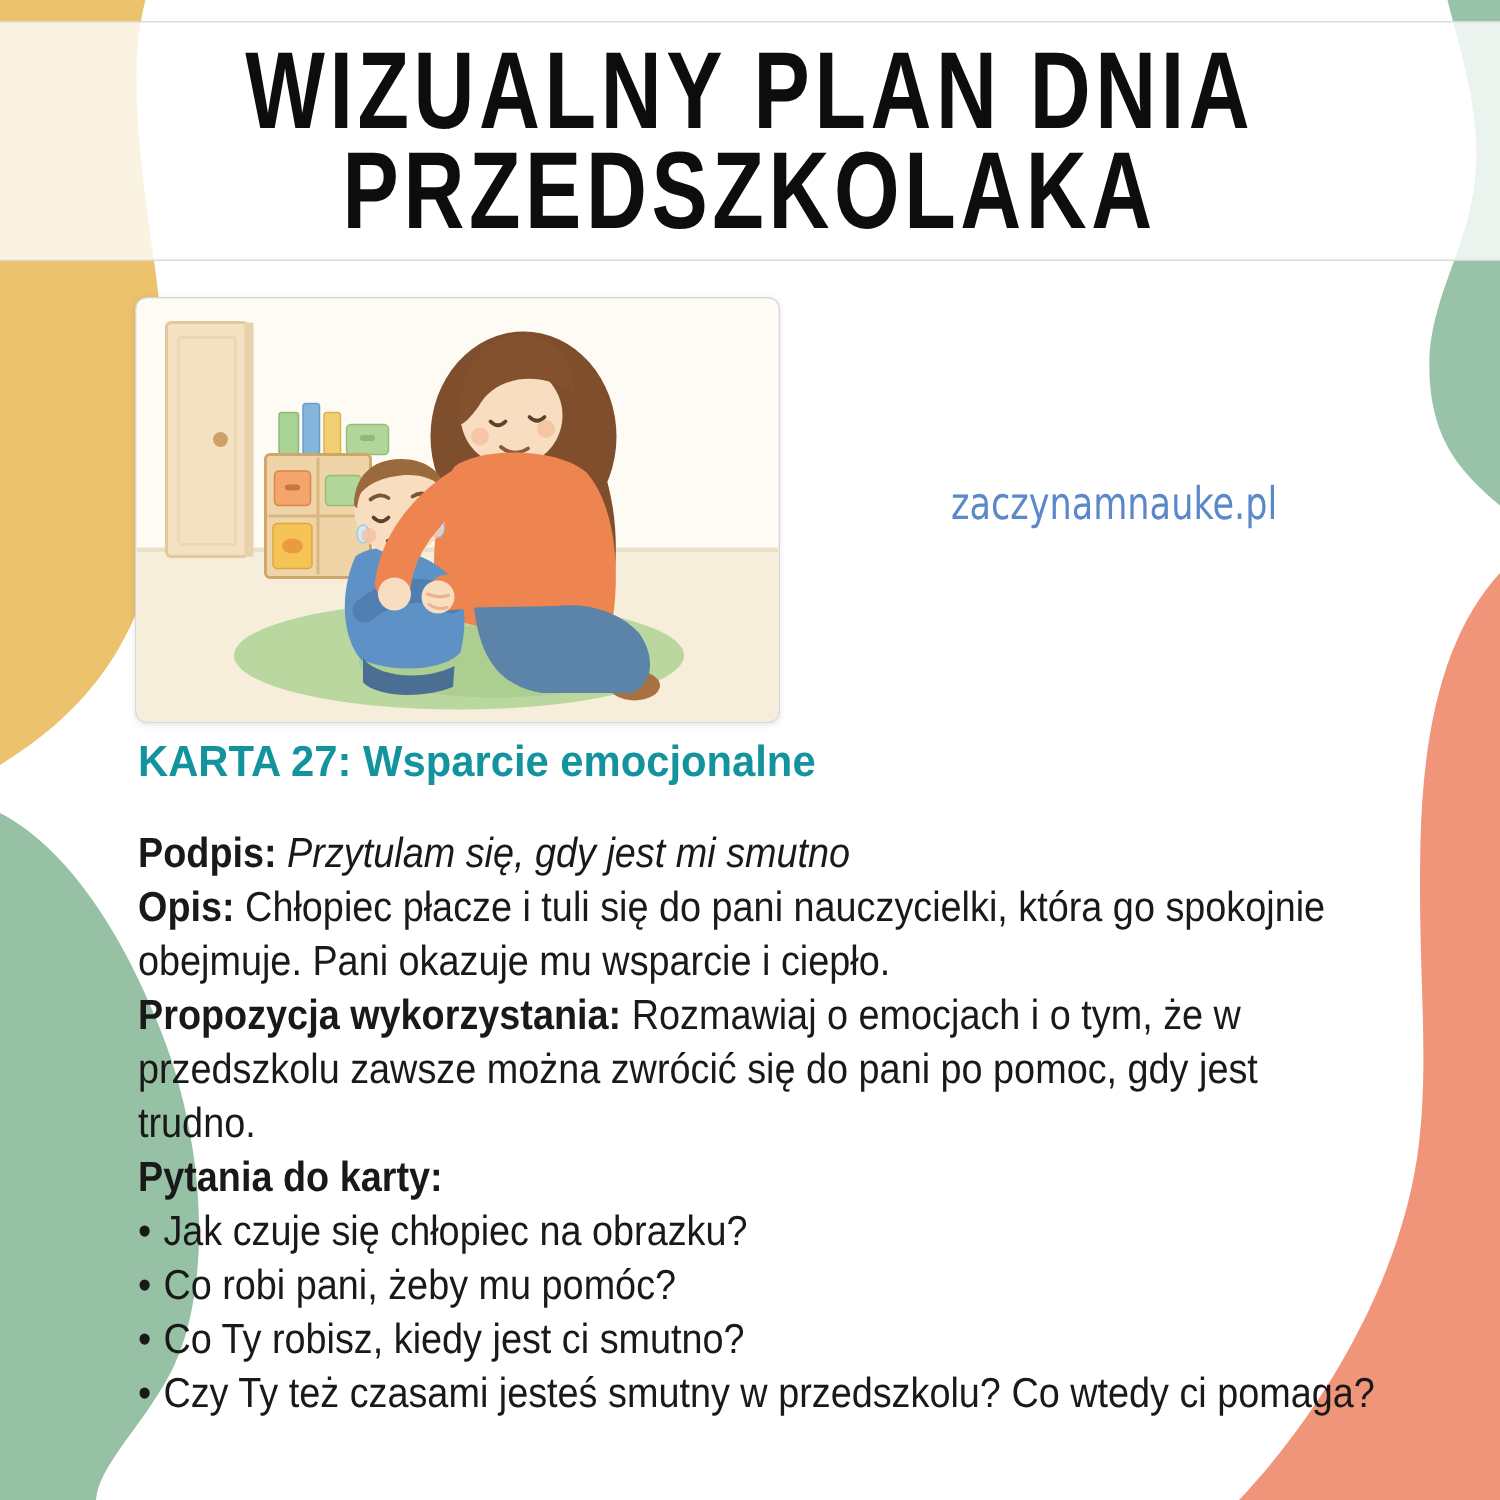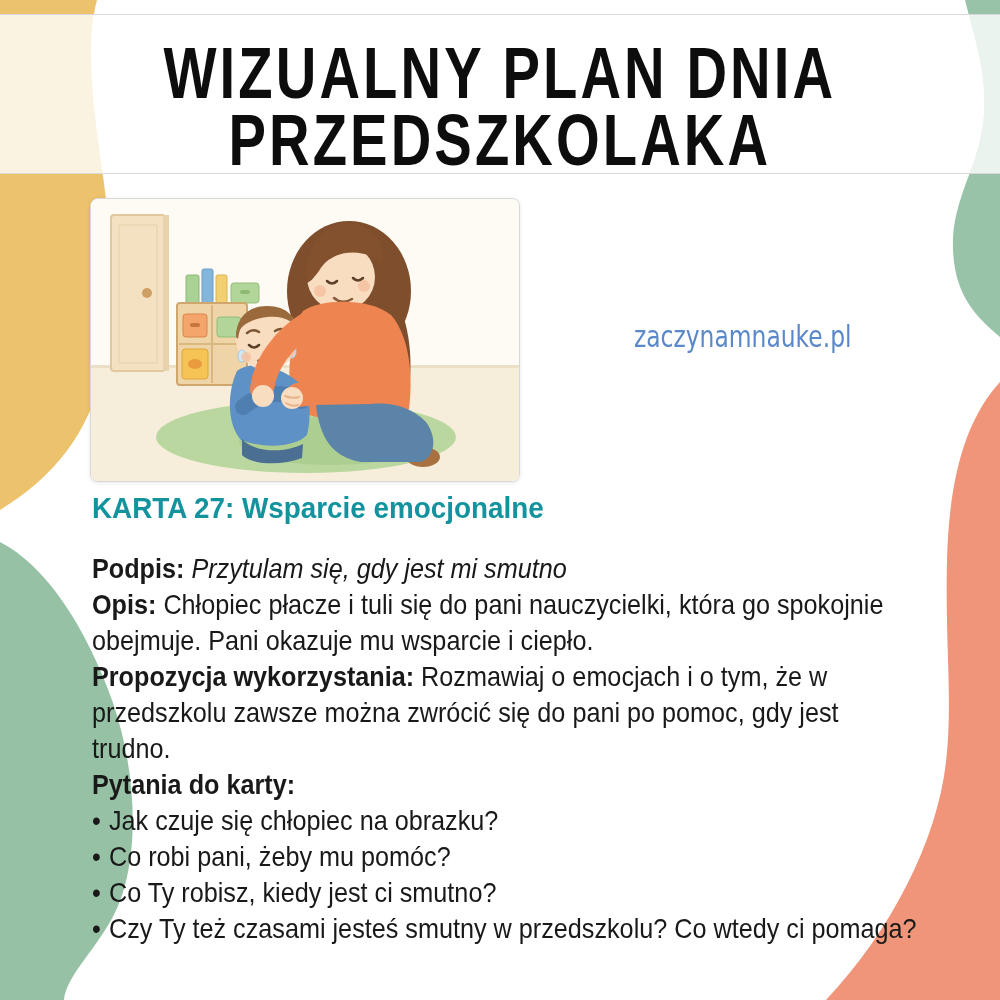--- a/index.html
+++ b/index.html
@@ -6,21 +6,21 @@
   .canvas{
     position:relative;width:1000px;height:1000px;overflow:hidden;
     background:#ffffff;font-family:"Liberation Sans",sans-serif;color:#1b1b1b;
   }
   .blobs{position:absolute;inset:0;z-index:1;}
   
   .header-band{
     position:absolute;top:14px;left:0;right:0;height:158px;z-index:2;
     background:rgba(255,255,255,0.80);
     border-top:1px solid #d9d9d9;border-bottom:1px solid #d9d9d9;
-    display:flex;flex-direction:column;align-items:center;justify-content:flex-end;
+    display:flex;flex-direction:column;align-items:center;justify-content:center;
   }
   .title-wrap{
     transform:scaleX(0.77);transform-origin:50% 50%;
     text-align:center;white-space:nowrap;
   }
   .title-line{
     font-size:73px;line-height:67px;font-weight:bold;color:#0d0d0d;
     letter-spacing:4px;
   }
   

